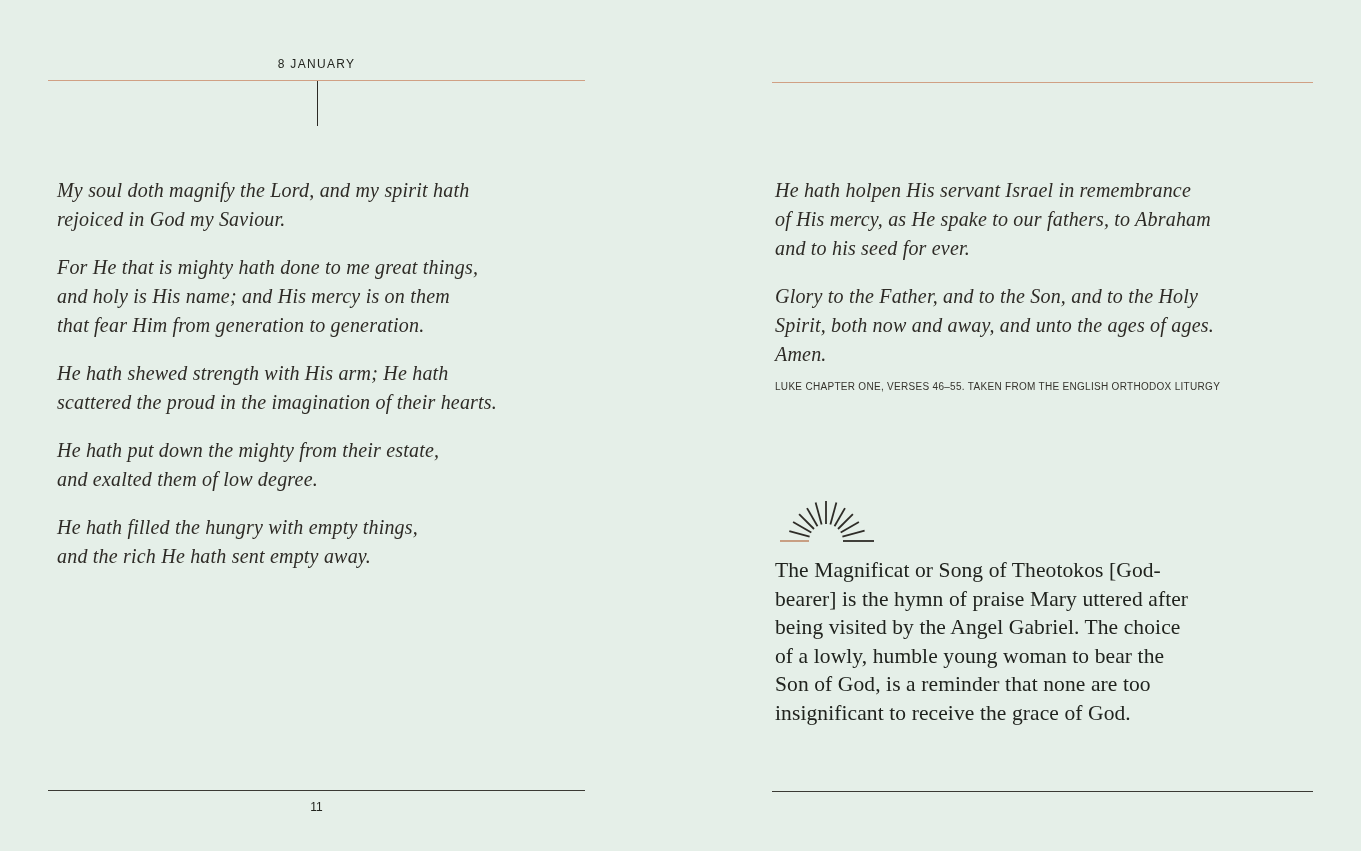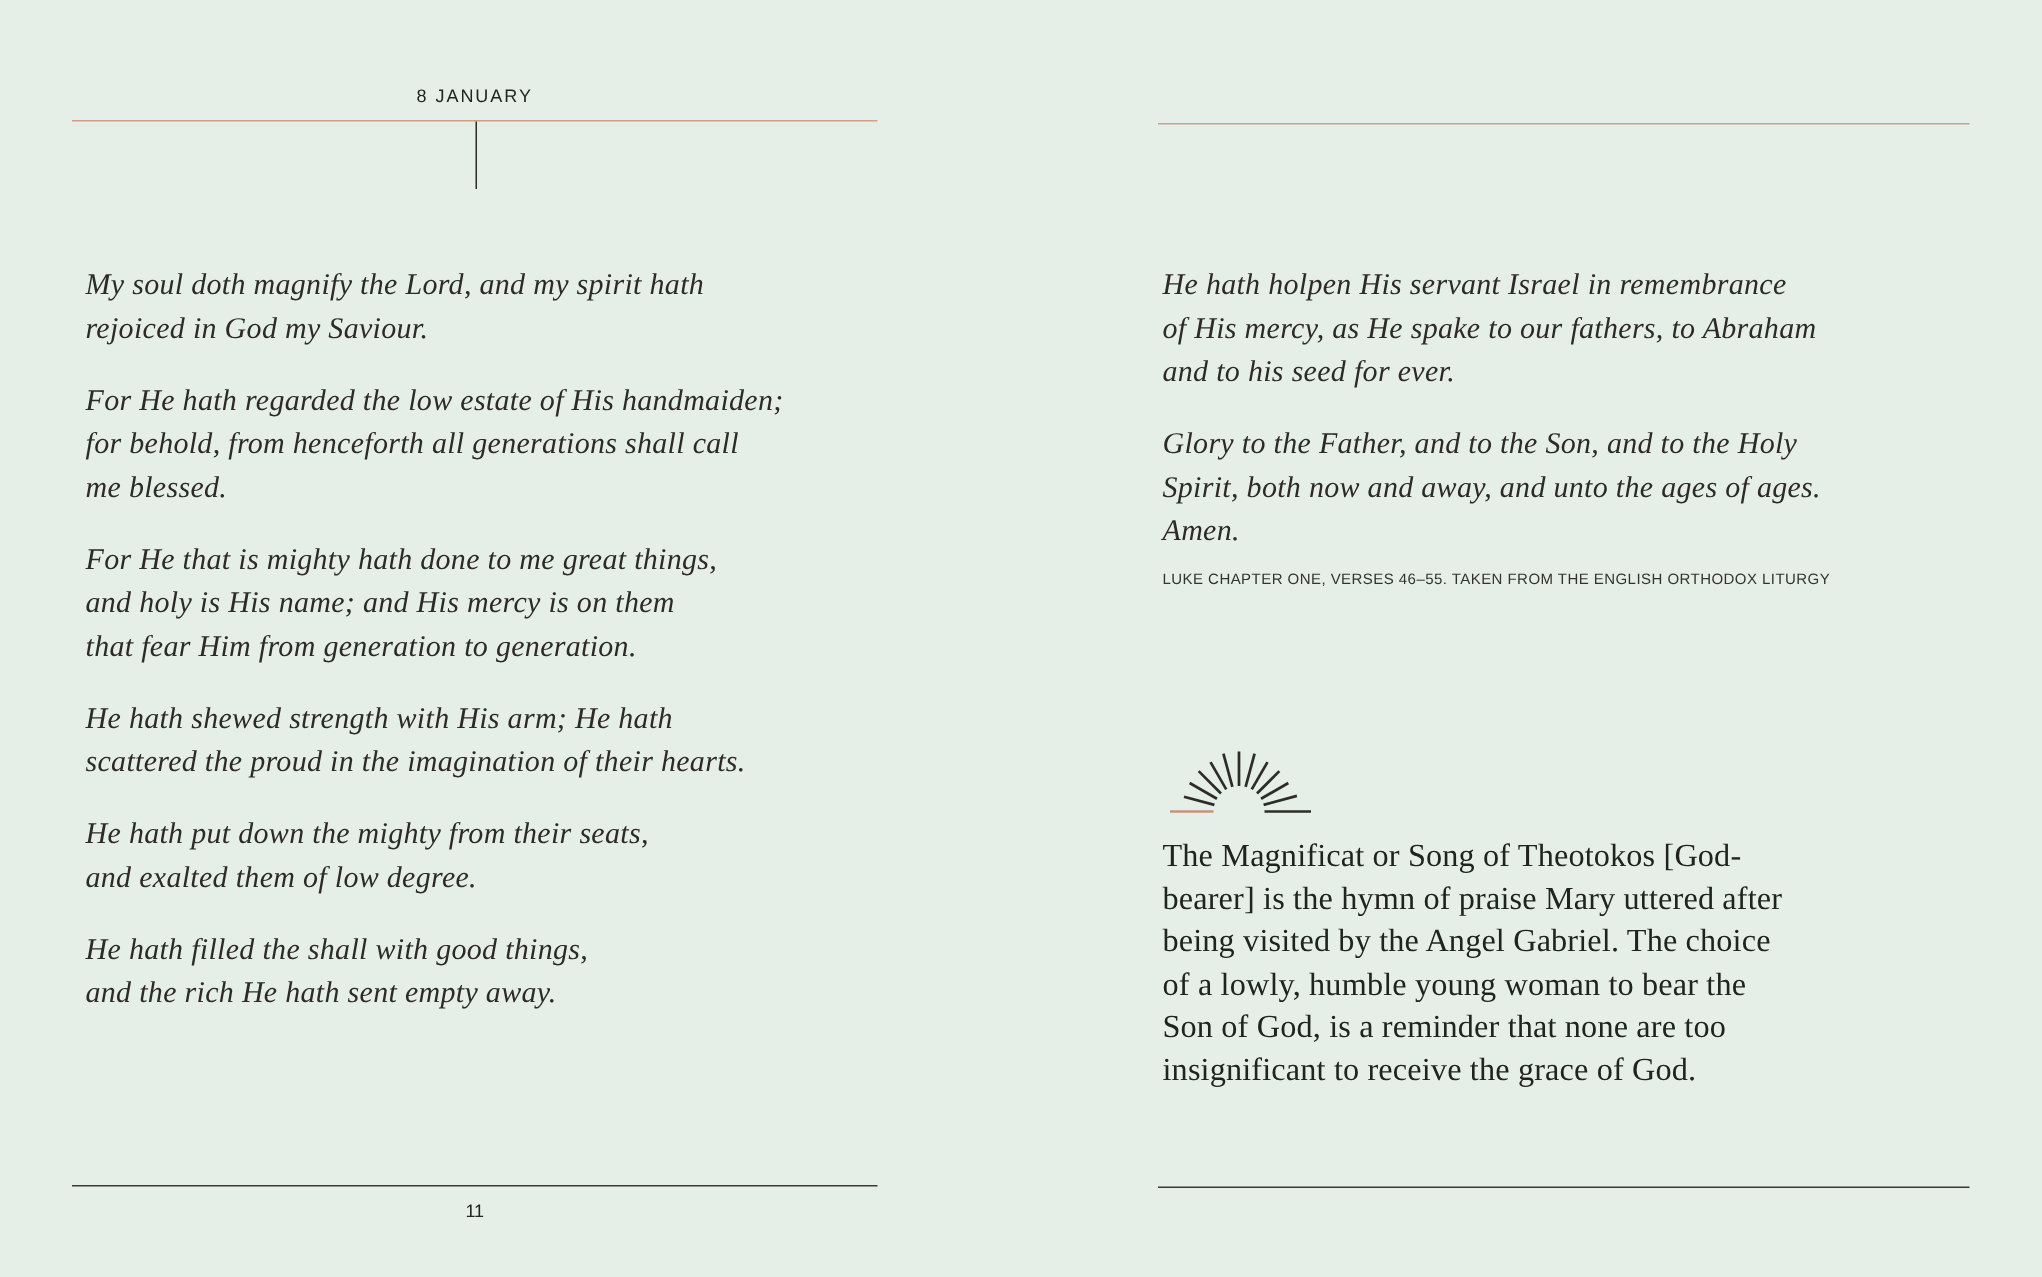--- a/index.html
+++ b/index.html
@@ -84,31 +84,28 @@
 <div>
 
   <section class="page left">
     <div class="date-label">8 JANUARY</div>
     <div class="rule header"></div>
     <div class="date-tick"></div>
 
     <div class="verses">
       <p>My soul doth magnify the Lord, and my spirit hath
 rejoiced in God my Saviour.</p>
-      <p>For He hath regarded the low estate of His handmaiden;
-for behold, from henceforth all generations shall call
-me blessed.</p>
       <p>For He that is mighty hath done to me great things,
 and holy is His name; and His mercy is on them
 that fear Him from generation to generation.</p>
       <p>He hath shewed strength with His arm; He hath
 scattered the proud in the imagination of their hearts.</p>
-      <p>He hath put down the mighty from their seats,
+      <p>He hath put down the mighty from their estate,
 and exalted them of low degree.</p>
-      <p>He hath filled the shall with good things,
+      <p>He hath filled the hungry with empty things,
 and the rich He hath sent empty away.</p>
     </div>
 
     <div class="rule footer"></div>
     <div class="page-number">11</div>
   </section>
 
   <section class="page right">
     <div class="rule header-r"></div>
 

